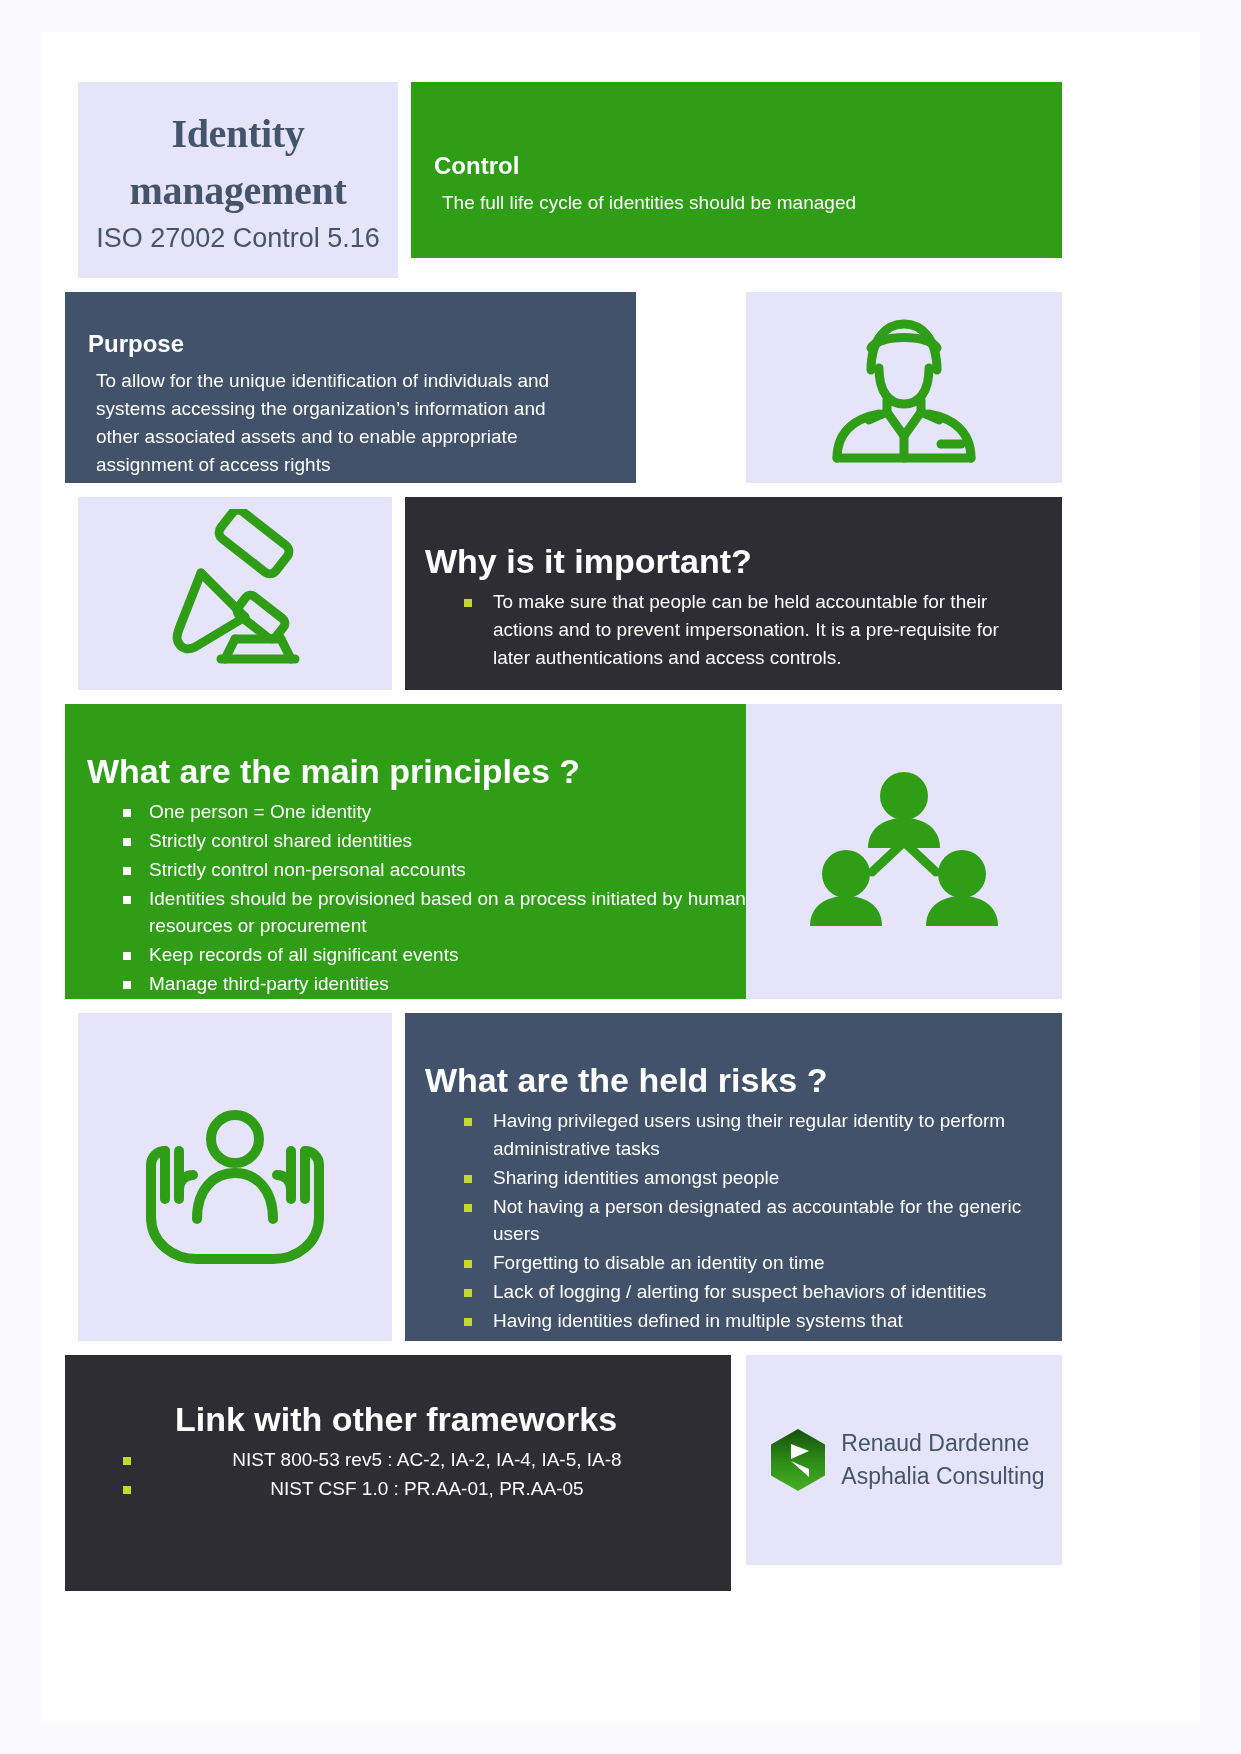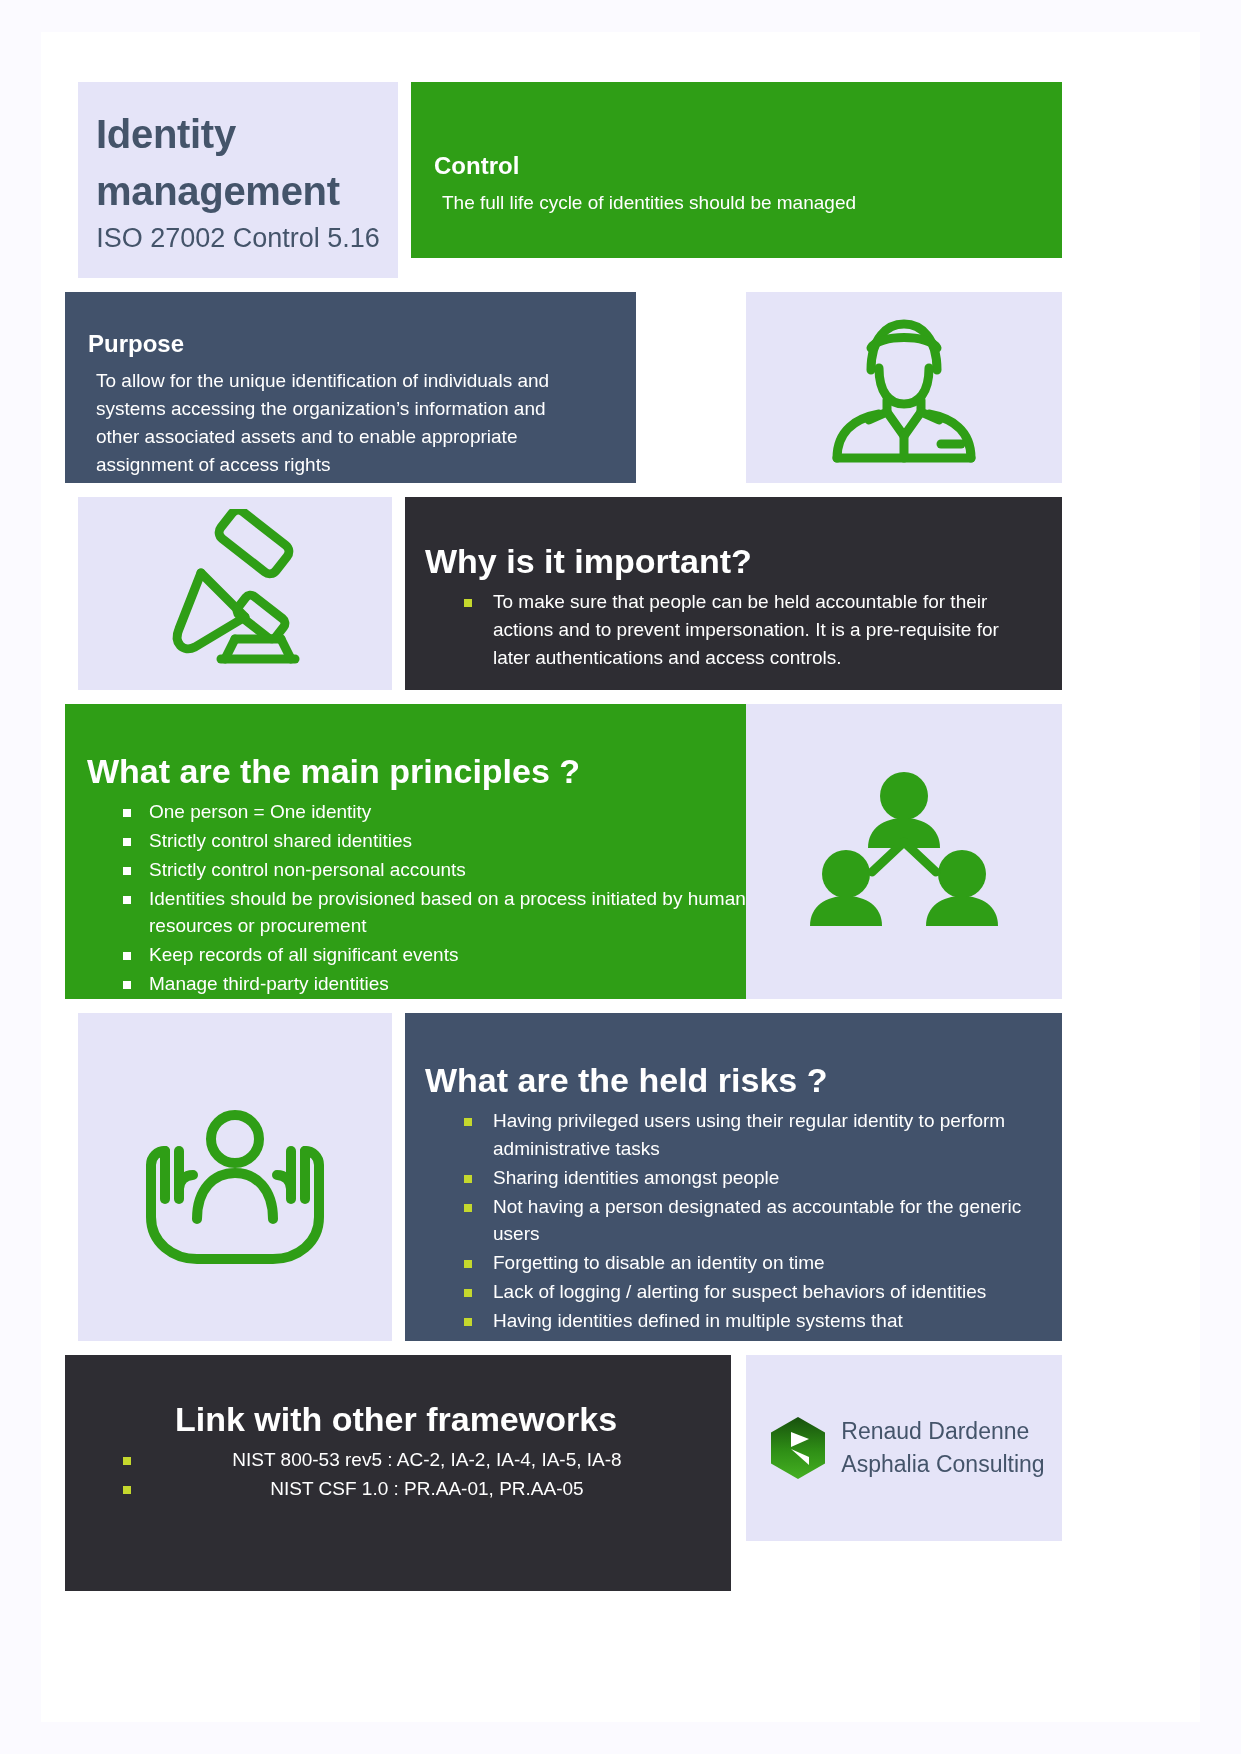--- a/index.html
+++ b/index.html
@@ -42,22 +42,24 @@
   .t-lav   { background: #e5e4f8; }
   .t-green { background: #2f9e16; }
   .t-slate { background: #42526b; }
   .t-dark  { background: #2e2d33; }
 
   
   .title-main {
     font-size: 40px;
     font-weight: 700;
     color: #44546a;
+    text-align: center;
     line-height: 1.42;
     letter-spacing: -0.3px;
+    font-family: Liberation Serif, serif;
   }
   .title-sub {
     font-size: 27px;
     font-weight: 400;
     color: #44546a;
     text-align: center;
     margin-top: 4px;
   }
 
   .h-block {
@@ -119,21 +121,21 @@
   #tile-princ   { left: 7px;   top: 648px;  width: 788px;  height: 295px;
                   padding: 47px 26px 0 22px; }
   #tile-people  { left: 688px; top: 648px;  width: 316px;  height: 295px; }
 
   #tile-hands   { left: 20px;  top: 957px;  width: 314px;  height: 328px; }
   #tile-risks   { left: 347px; top: 957px;  width: 657px;  height: 328px;
                   padding: 47px 22px 0 20px; }
 
   #tile-links   { left: 7px;   top: 1299px; width: 666px;  height: 236px;
                   padding: 44px 26px 0 22px; text-align: center; }
-  #tile-brand   { left: 688px; top: 1299px; width: 316px;  height: 186px; }
+  #tile-brand   { left: 688px; top: 1299px; width: 316px;  height: 210px; }
 
   
   .title-inner {
     width: 100%;
     height: 100%;
     display: flex;
     flex-direction: column;
     justify-content: center;
     align-items: center;
     padding: 0 18px;

